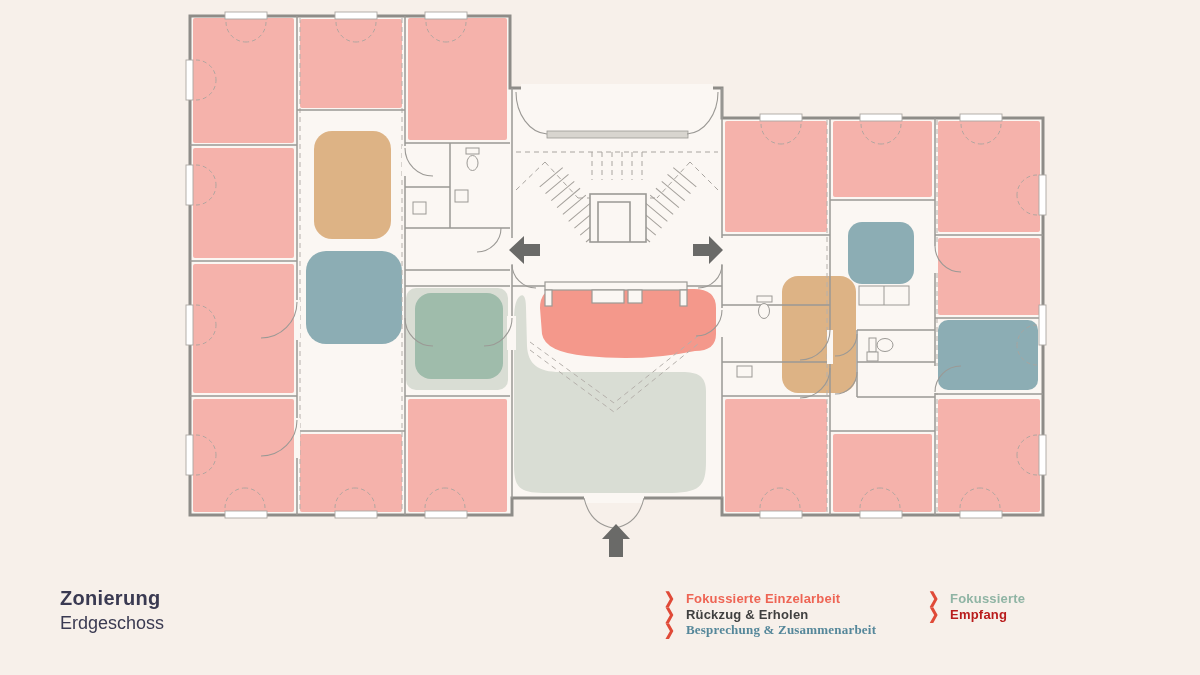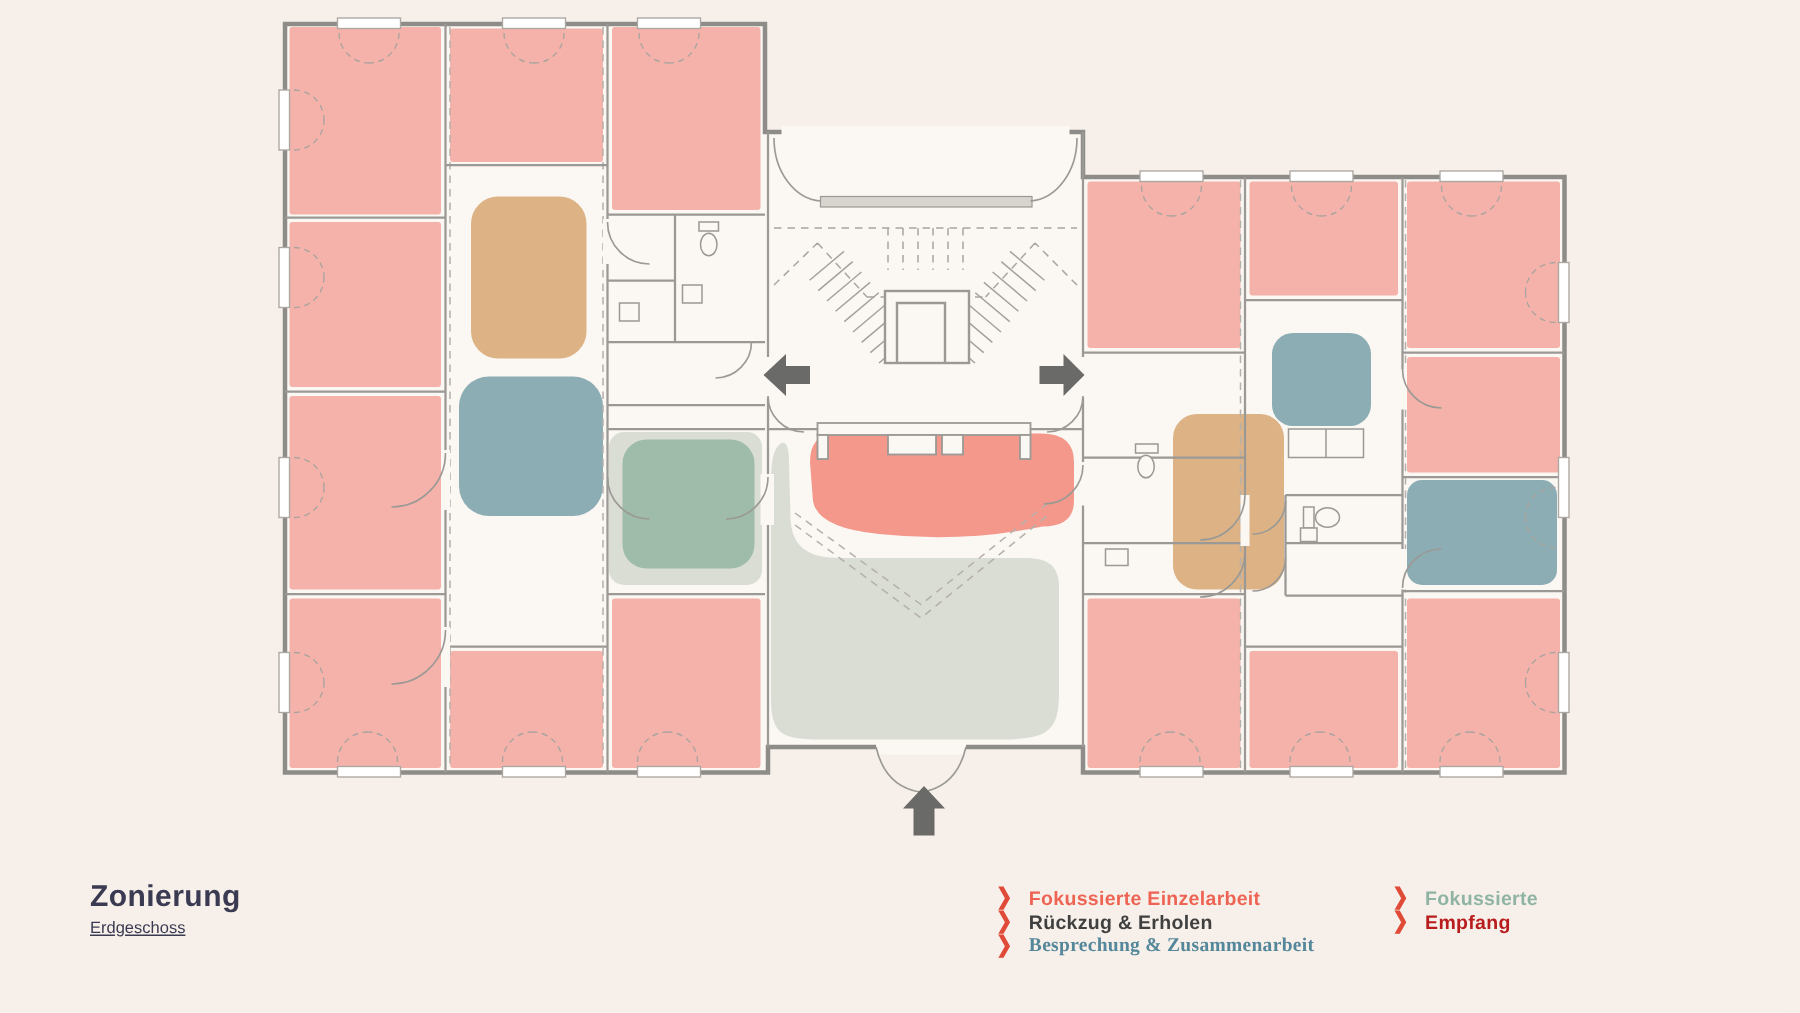--- a/index.html
+++ b/index.html
@@ -1,21 +1,21 @@
 <!DOCTYPE html>
 <html><head>
 <meta charset="utf-8">
 <style>
   html,body{margin:0;padding:0;}
   .slide{position:relative;width:1200px;height:675px;background:#F7F0EA;overflow:hidden;
          font-family:"Liberation Sans",sans-serif;}
   .plan-svg{position:absolute;left:0;top:0;width:1200px;height:675px;}
   .title-block{position:absolute;left:60px;top:587px;color:#3A3A52;}
   .title-main{font-size:20px;font-weight:bold;letter-spacing:.3px;}
-  .title-sub{font-size:11px;margin-top:3px;text-decoration:underline;}
+  .title-sub{font-size:18px;margin-top:3px;}
   .legend{position:absolute;left:664px;top:592px;display:flex;gap:52px;}
   .legend-col{display:flex;flex-direction:column;gap:4px;}
   .legend-item{display:flex;align-items:center;gap:11px;height:12px;}
   .legend-marker{font-weight:bold;font-size:13px;line-height:12px;transform:scaleY(1.15);}
   .legend-label{font-size:13px;font-weight:bold;letter-spacing:.2px;white-space:nowrap;}
   .logo{position:absolute;left:1076px;top:608px;font-weight:bold;font-size:28px;
         letter-spacing:-0.5px;}
   .logo .lm{font-size:26px;vertical-align:-4px;margin-right:1px;}
   .logo .rm{font-size:26px;vertical-align:8px;margin-left:1px;}
 </style>

